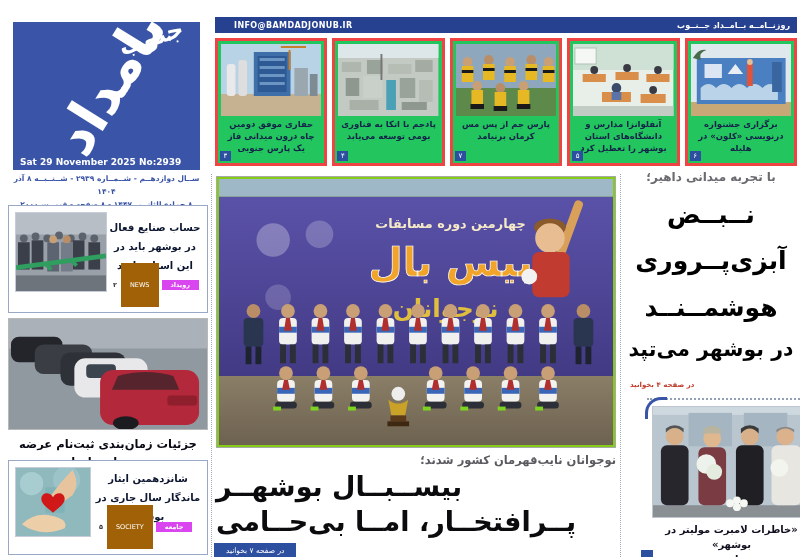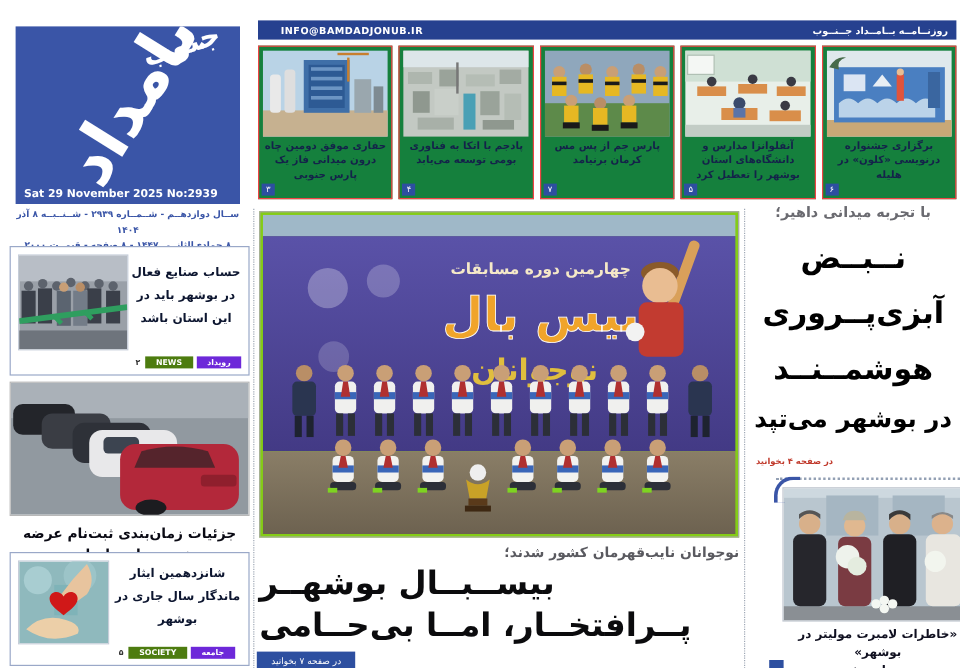--- a/index.html
+++ b/index.html
@@ -16,38 +16,38 @@
   #masthead{position:absolute;left:13px;top:22px;width:187px;height:148px;background:#3a55a7;overflow:hidden;}
   #masthead .sub{position:absolute;top:2px;right:16px;color:#fff;font-size:24px;font-weight:bold;
                  transform:rotate(-18deg);}
   #masthead .main{position:absolute;left:-8px;top:28px;width:210px;text-align:center;color:#fff;
                   font-size:56px;font-weight:bold;transform:rotate(-58deg);}
   #masthead .dateen{position:absolute;bottom:3px;left:7px;color:#fff;font-size:9px;font-weight:bold;}
   #fadates{position:absolute;left:13px;top:173px;width:187px;text-align:center;color:#3a55a7;
            font-size:7.5px;font-weight:bold;line-height:1.7;}
   
   #topstories{position:absolute;left:215px;top:38px;width:582px;height:128px;display:flex;gap:5px;}
-  .tcard{flex:1;border:1px solid #ef4444;background:#15803d;position:relative;padding:3px 3px 14px 3px;}
+  .tcard{flex:1;border:3px solid #ef4444;background:#22c55e;position:relative;padding:3px 3px 14px 3px;}
   .tcard .timg{width:100%;height:72px;overflow:hidden;display:block;}
   .tcard .tcap{margin-top:3px;font-size:8.5px;font-weight:bold;color:#14224a;text-align:center;
                line-height:1.4;}
   .pbadge{position:absolute;bottom:2px;left:2px;min-width:11px;height:10px;background:#2d4fa0;
           color:#fff;font-size:7px;display:flex;align-items:center;justify-content:center;padding:0 2px;}
   
   .lcard{position:absolute;left:8px;width:200px;border:1px solid #9aa8c8;background:#fff;}
   #lstory1{top:205px;height:108px;}
   #lstory3{top:460px;height:95px;}
   .lphoto{position:absolute;left:6px;top:6px;border:1px solid #c6cdd9;}
   .lhead{position:absolute;right:5px;font-size:10px;font-weight:bold;color:#0d1630;
          text-align:center;line-height:1.9;}
   .tagbar{position:absolute;bottom:5px;right:6px;left:104px;display:flex;flex-direction:row;
           align-items:center;gap:3px;font-size:6.5px;justify-content:flex-start;direction:ltr;}
   .tagnum{color:#333;font-weight:bold;margin-right:1px;}
-  .tag-en{background:#4d7c0f;color:#fff;padding:1px 9px;font-weight:bold;}
-  .tag-fa{background:#6d28d9;color:#fff;padding:1px 9px;font-weight:bold;}
+  .tag-en{background:#a16207;color:#fff;padding:18px 9px;font-weight:normal;}
+  .tag-fa{background:#d946ef;color:#fff;padding:1px 9px;font-weight:bold;}
   #lstory2{position:absolute;left:8px;top:318px;width:200px;}
   #lstory2 .carimg{width:200px;height:112px;border:1px solid #b8b8b8;overflow:hidden;display:block;}
   #lstory2 .head2{margin-top:5px;font-size:11.5px;font-weight:bold;color:#0a0a14;text-align:center;line-height:1.6;}
   .refred{color:#c0392b;font-size:7px;font-weight:bold;}
   #lstory2 .refred{display:block;text-align:right;margin-top:3px;}
   
   .vsep{position:absolute;top:174px;height:383px;width:0;border-left:1px dotted #9fa8b5;}
   
   #cphoto{position:absolute;left:216px;top:176px;width:400px;height:272px;border:1px solid #a8a8a8;
           padding:2px;background:#84cc16;}

